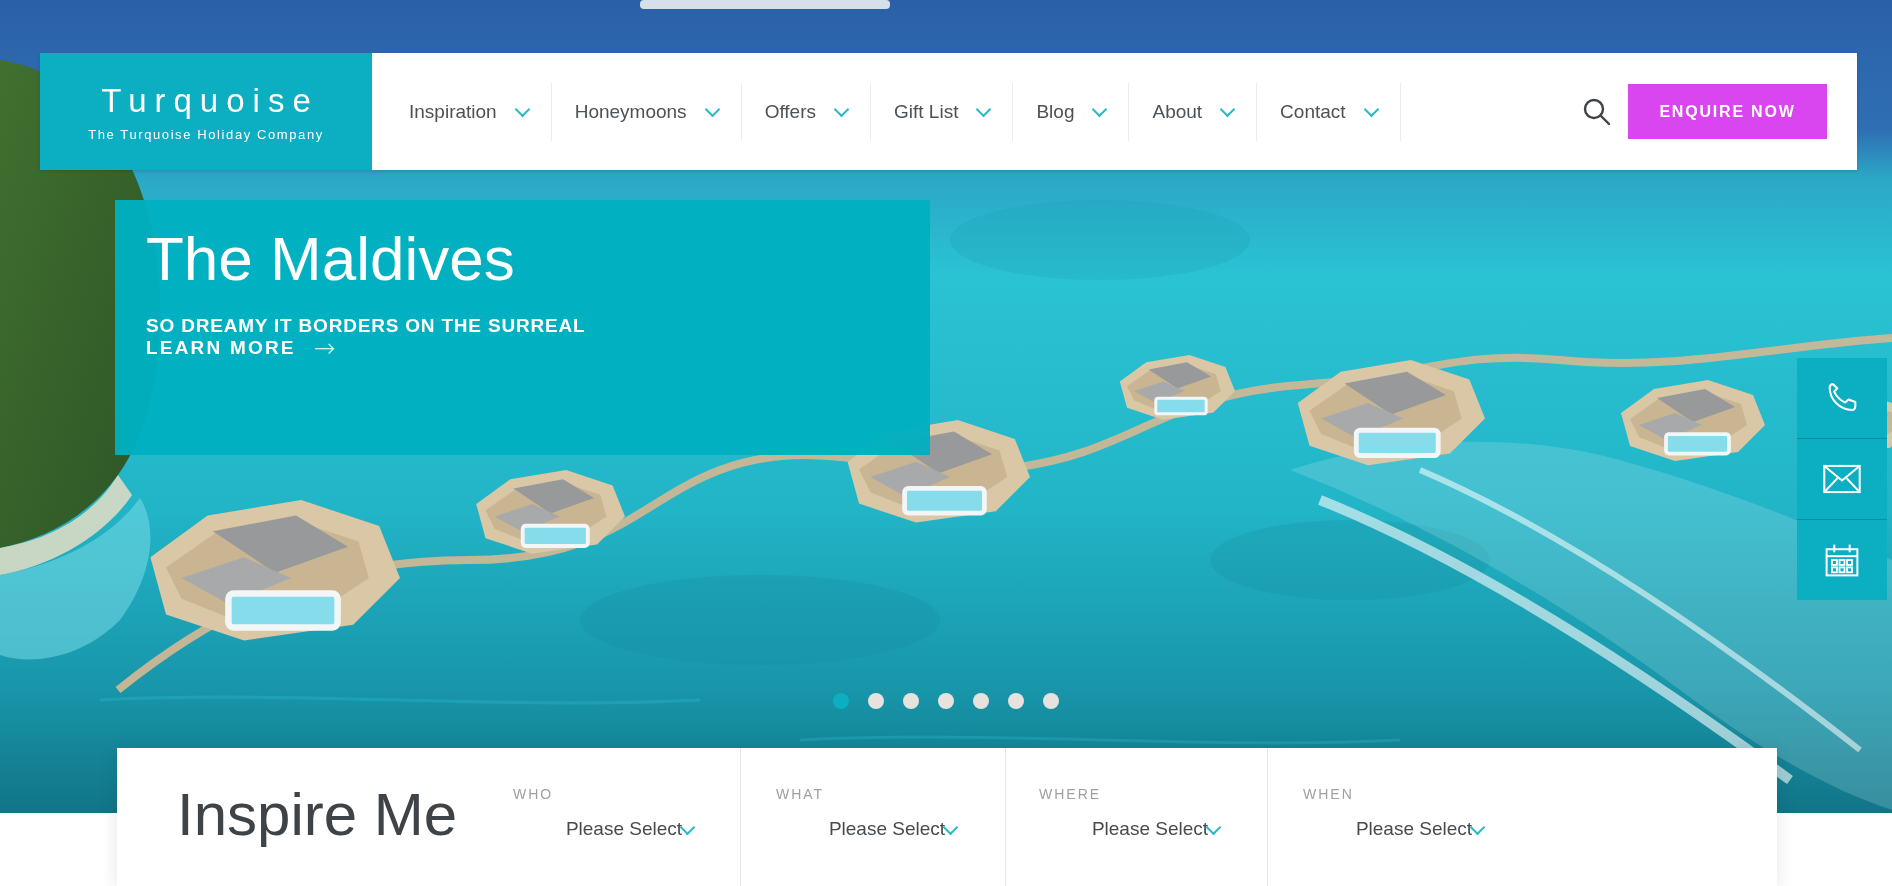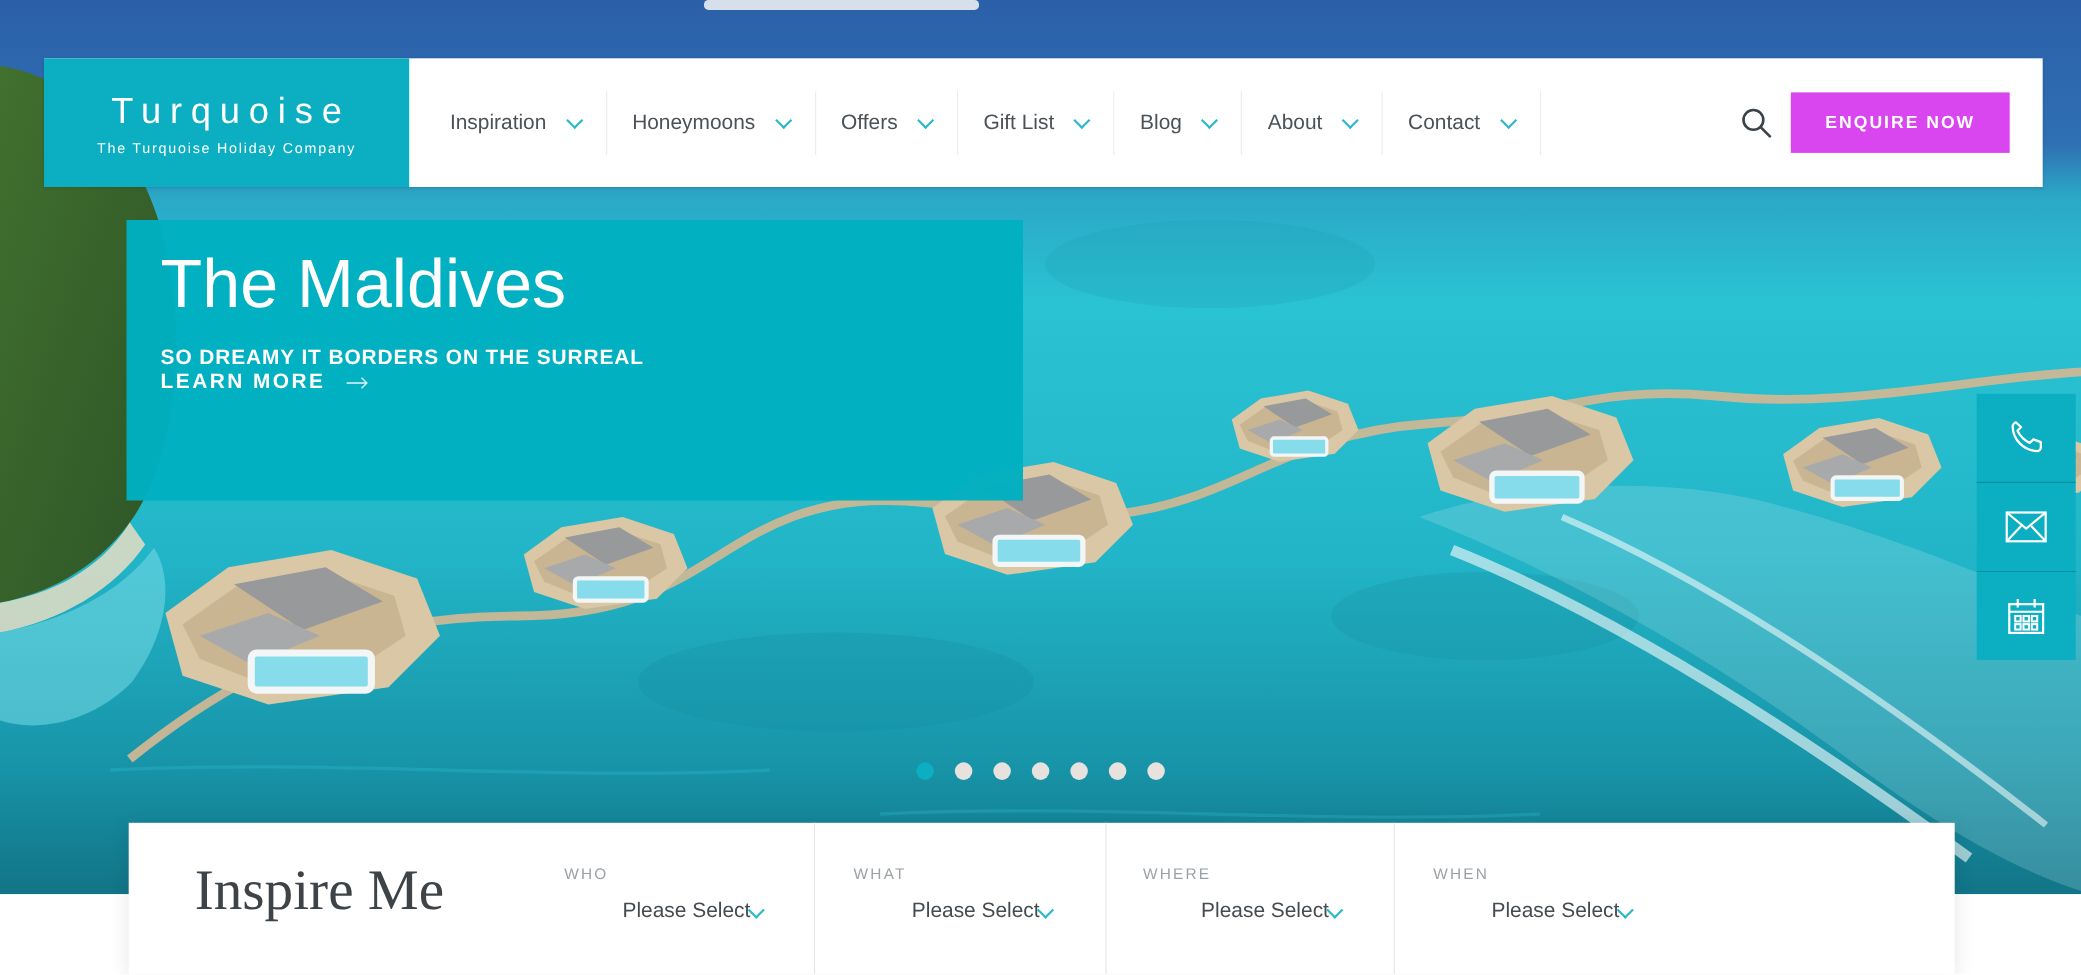--- a/index.html
+++ b/index.html
@@ -35,21 +35,21 @@
   .rail-cell{height:80px;display:flex;align-items:center;justify-content:center;cursor:pointer;border-bottom:1px solid rgba(0,80,92,.35);}
   .rail-cell:last-child{border-bottom:none;}
 
   
   .dots{position:absolute;left:0;right:0;top:693px;display:flex;justify-content:center;gap:19px;}
   .dot{width:16px;height:16px;border-radius:50%;background:#e7e2de;cursor:pointer;}
   .dot.active{background:#0caec2;}
 
   
   .inspire{position:absolute;left:117px;top:748px;width:1660px;height:138px;background:#ffffff;box-shadow:0 3px 18px rgba(0,0,0,.10);}
-  .inspire-heading{position:absolute;left:60px;top:32px;font-family:Liberation Serif, serif;font-size:52px;color:#3d4347;}
+  .inspire-heading{position:absolute;left:60px;top:32px;font-family:Liberation Sans, sans-serif;font-size:60px;color:#3d4347;}
   .vdiv{position:absolute;top:0;bottom:0;width:1px;background:#e5e5e5;}
   .field{position:absolute;top:38px;width:216px;}
   .field-label{font-size:14px;letter-spacing:2px;color:#9ba1a5;}
   .field-row{margin-top:16px;display:flex;align-items:center;justify-content:center;cursor:pointer;margin-left:17px;}
   .field-value{font-size:19px;color:#464b4f;}
   .field-row .chev{margin-top:-4px;}
   .go-btn{position:absolute;left:1443px;top:35px;width:188px;height:59px;background:#c9c9c9;border:none;color:#6d7276;font-family:"Liberation Sans",sans-serif;font-size:16px;font-weight:bold;letter-spacing:2.5px;cursor:pointer;}
 </style>
 </head>
 <body>

